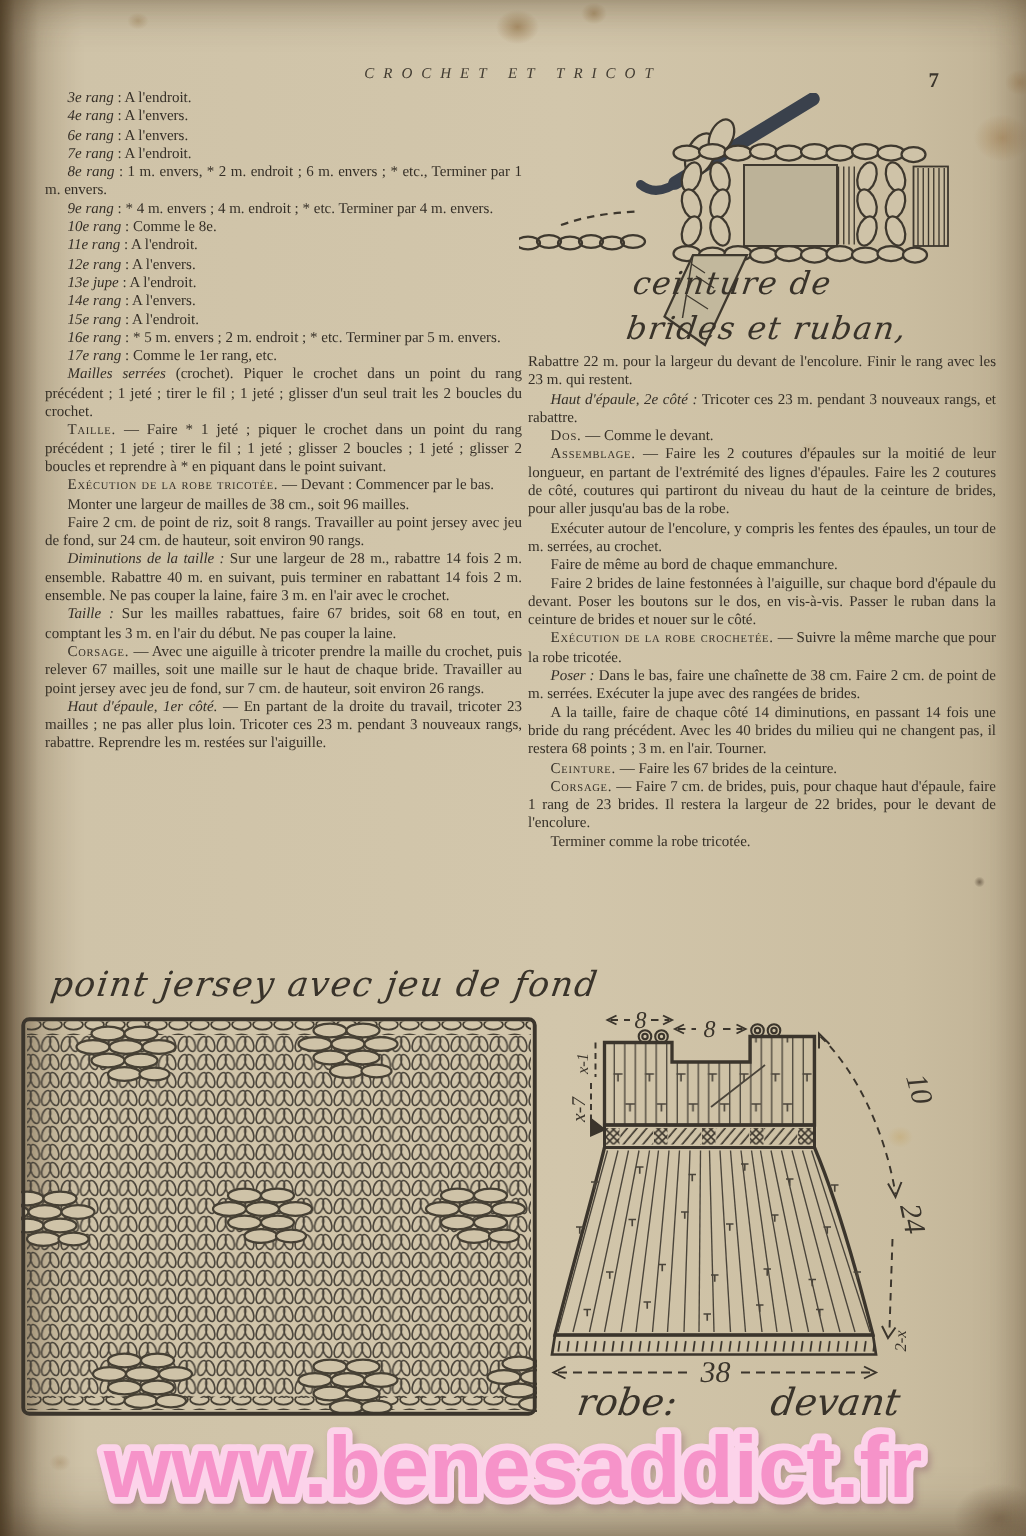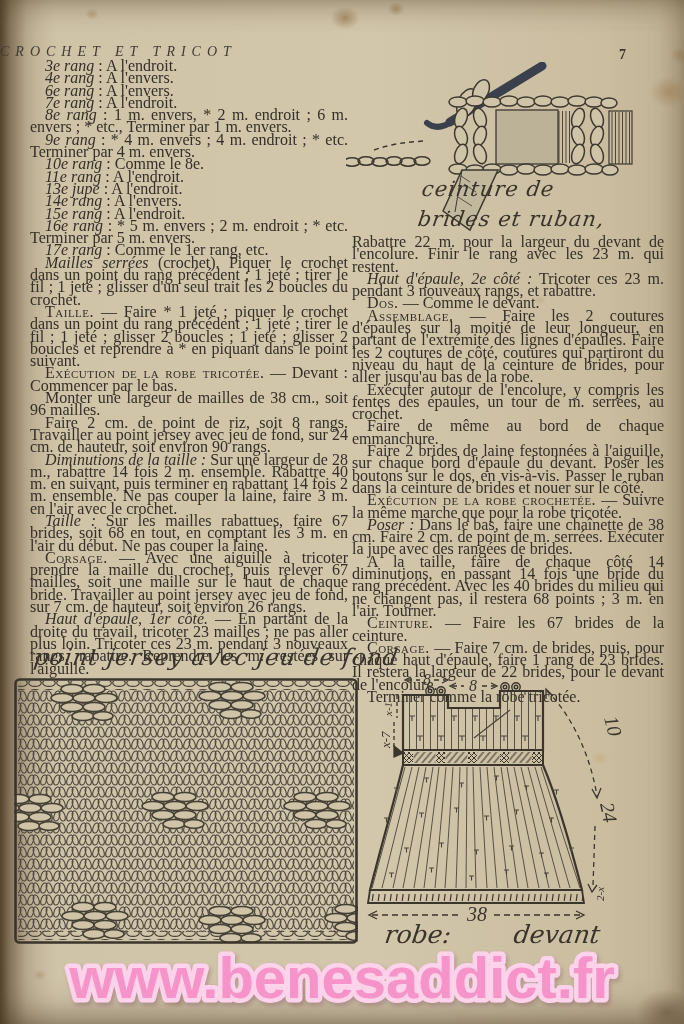--- a/index.html
+++ b/index.html
@@ -19,24 +19,24 @@
       radial-gradient(5px 5px   at 653px 588px,rgba(60,45,30,.55), transparent 72%),
       radial-gradient(10px 8px  at 40px 975px, rgba(140,100,55,.25), transparent 72%),
       radial-gradient(9px 7px   at 540px 300px,rgba(150,110,60,.18), transparent 72%),
       linear-gradient(90deg,#6a5a40 0px,#a6957a 10px,#c4b69a 26px,#cfc3a8 55px,#d2c6ab 55%,#cabda0 88%,#bfb194 100%);
     box-shadow:
       inset 26px 0 38px -16px rgba(60,45,25,.55),
       inset -16px 0 32px -16px rgba(80,60,35,.40),
       inset 0 18px 30px -15px rgba(90,70,40,.30),
       inset 0 -22px 36px -16px rgba(70,50,30,.45);
   }
-  .hdr-title{position:absolute;top:44px;left:0;width:100%;text-align:left;
-    font-style:italic;font-size:14px;letter-spacing:6px;color:#413b31;}
+  .hdr-title{position:absolute;top:44px;left:0;width:100%;text-align:center;
+    font-style:italic;font-size:10px;letter-spacing:6px;color:#413b31;}
   .hdr-num{position:absolute;top:47px;right:58px;font-weight:bold;font-size:14px;color:#3c362d;}
-  .col{position:absolute;font-size:16px;line-height:12.3px;text-align:justify;hyphens:auto;}
+  .col{position:absolute;font-size:10px;line-height:12.3px;text-align:justify;hyphens:auto;}
   .col-left{left:30px;top:60px;width:318px;}
   .col-right{left:352px;top:236px;width:312px;}
   .para{margin:0;text-indent:15px;}
   .para.noindent{text-indent:0;}
   .lead{white-space:pre-wrap;}
   .lead.italic{font-style:italic;}
   .lead.caps{font-variant:small-caps;letter-spacing:.5px;}
   figure{margin:0;padding:0;}
   .belt{position:absolute;left:346px;top:62px;width:320px;height:176px;}
   .belt svg{position:absolute;left:0;top:0;}
@@ -73,20 +73,21 @@
         <p class="para"><span class="lead italic">7e rang</span><span> : A l'endroit.</span></p>
 
         <p class="para"><span class="lead italic">8e rang</span><span> : 1 m. envers, * 2 m. endroit ; 6 m. envers ; * etc., Terminer par 1 m. envers.</span></p>
 
         <p class="para"><span class="lead italic">9e rang</span><span> : * 4 m. envers ; 4 m. endroit ; * etc. Terminer par 4 m. envers.</span></p>
 
         <p class="para"><span class="lead italic">10e rang</span><span> : Comme le 8e.</span></p>
 
         <p class="para"><span class="lead italic">11e rang</span><span> : A l'endroit.</span></p>
 
+        <p class="para"><span class="lead italic">12e rang</span><span> : A l'envers.</span></p>
 
         <p class="para"><span class="lead italic">13e jupe</span><span> : A l'endroit.</span></p>
 
         <p class="para"><span class="lead italic">14e rang</span><span> : A l'envers.</span></p>
 
         <p class="para"><span class="lead italic">15e rang</span><span> : A l'endroit.</span></p>
 
         <p class="para"><span class="lead italic">16e rang</span><span> : * 5 m. envers ; 2 m. endroit ; * etc. Terminer par 5 m. envers.</span></p>
 
         <p class="para"><span class="lead italic">17e rang</span><span> : Comme le 1er rang, etc.</span></p>

